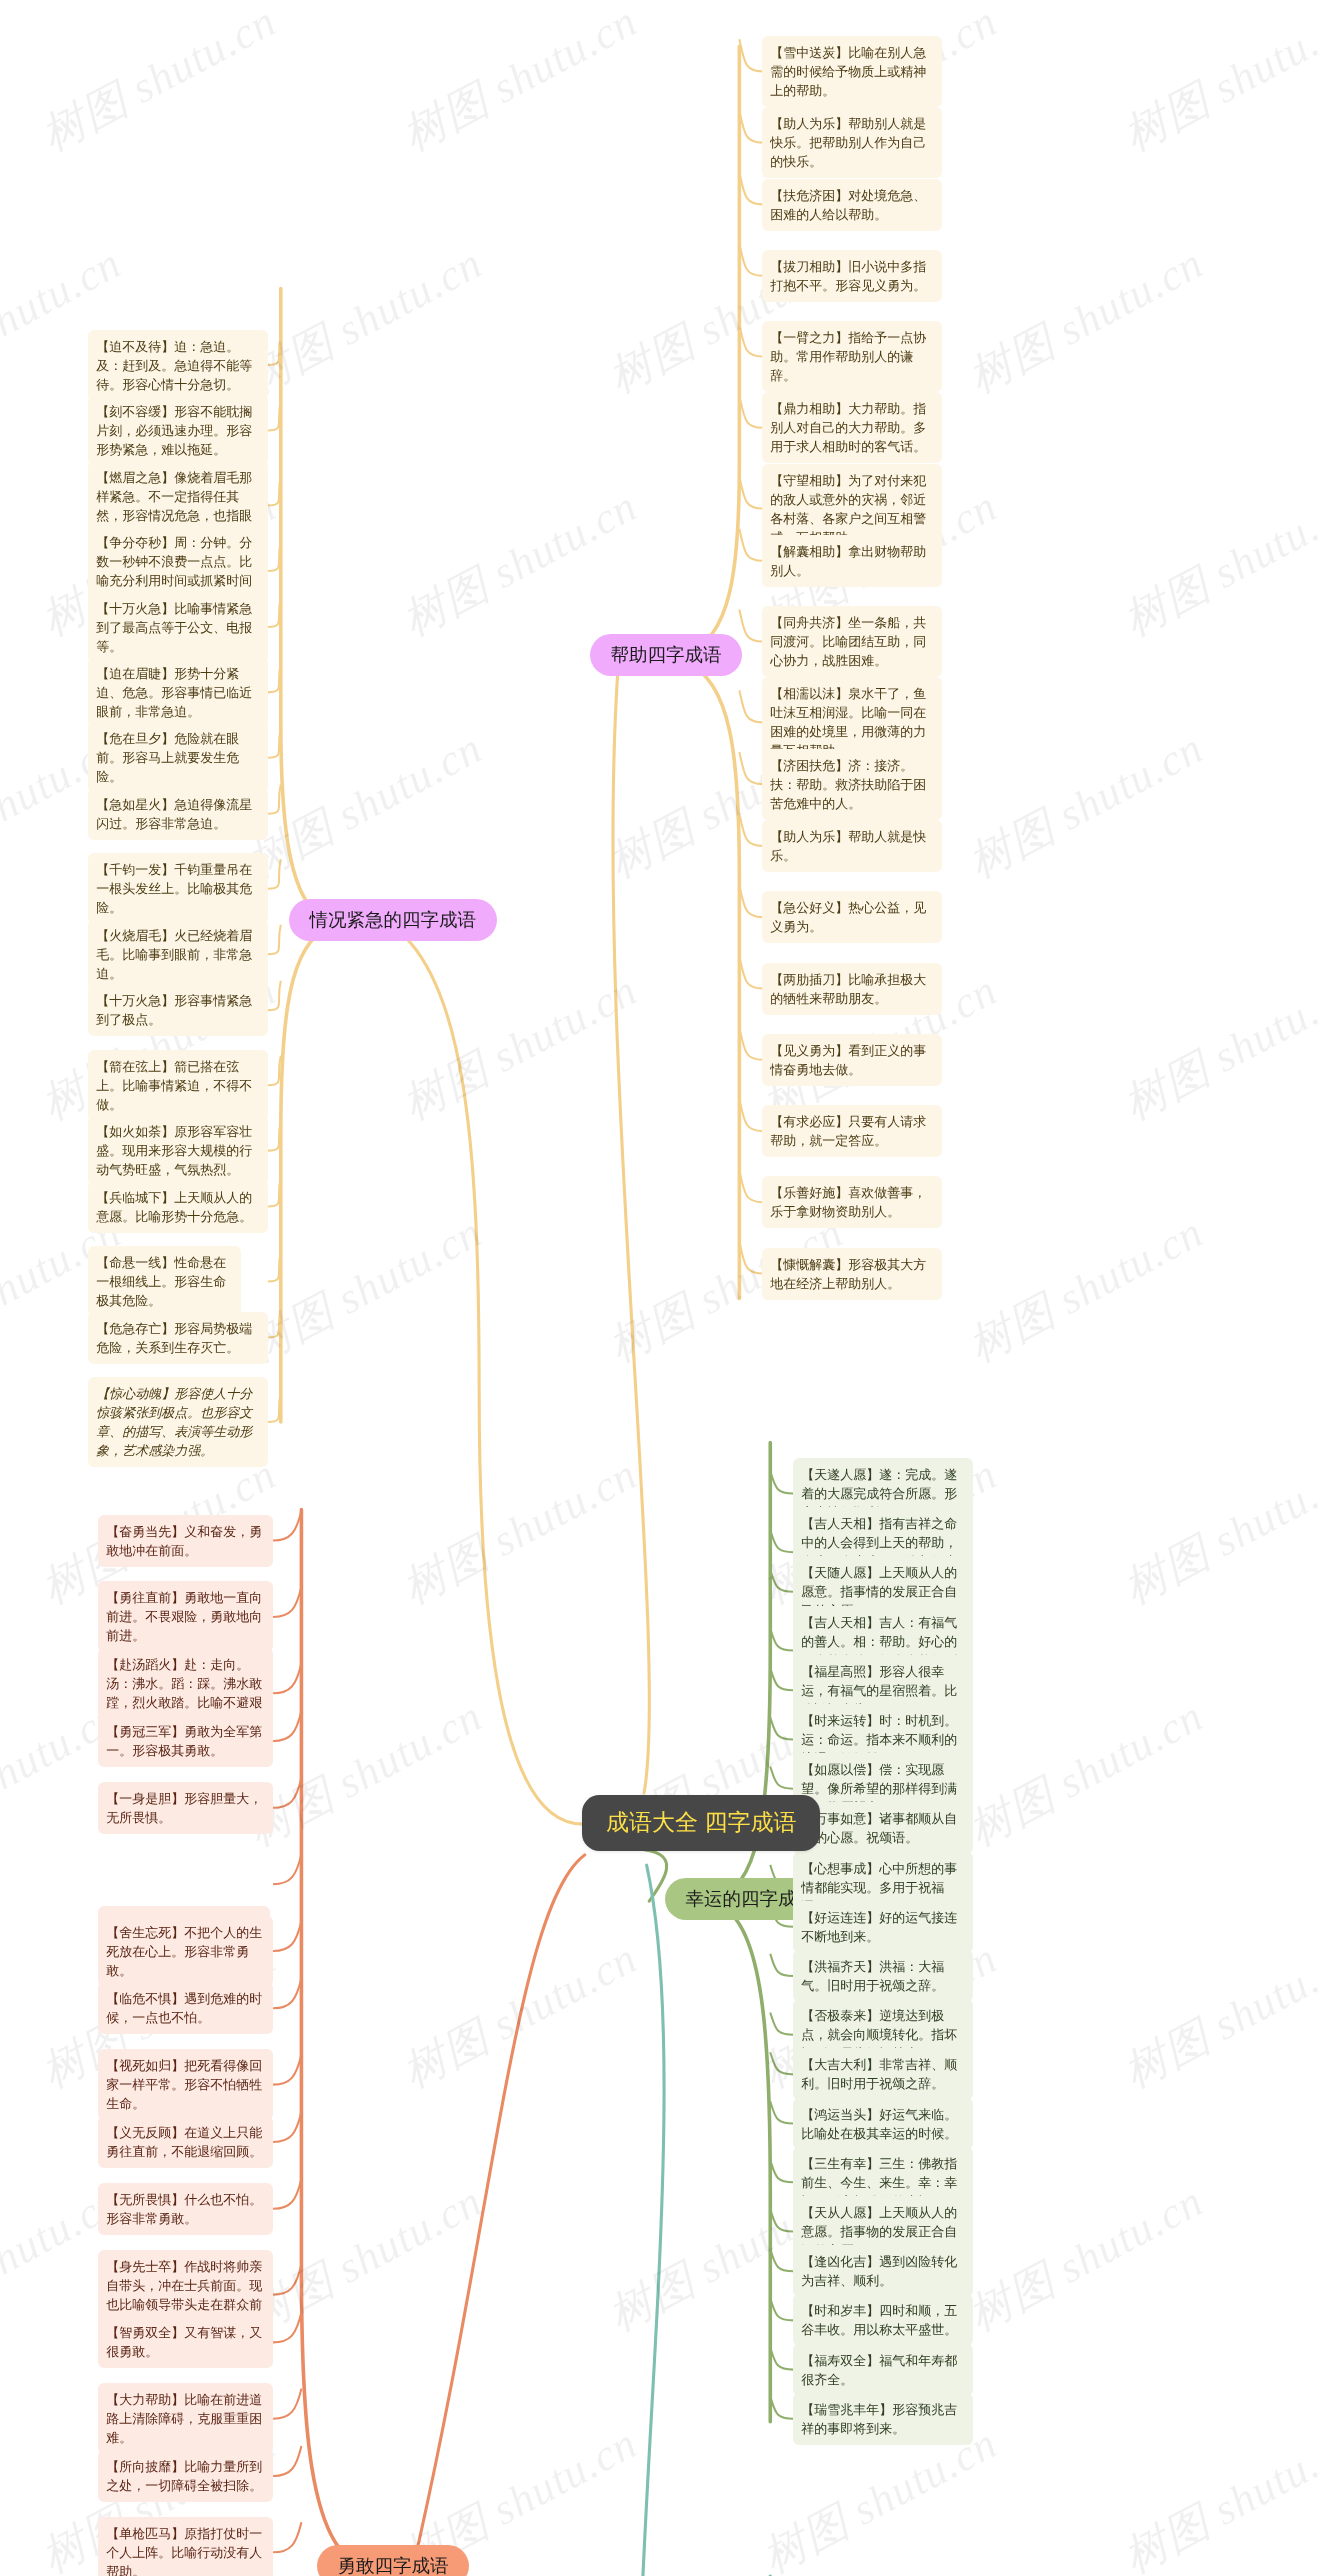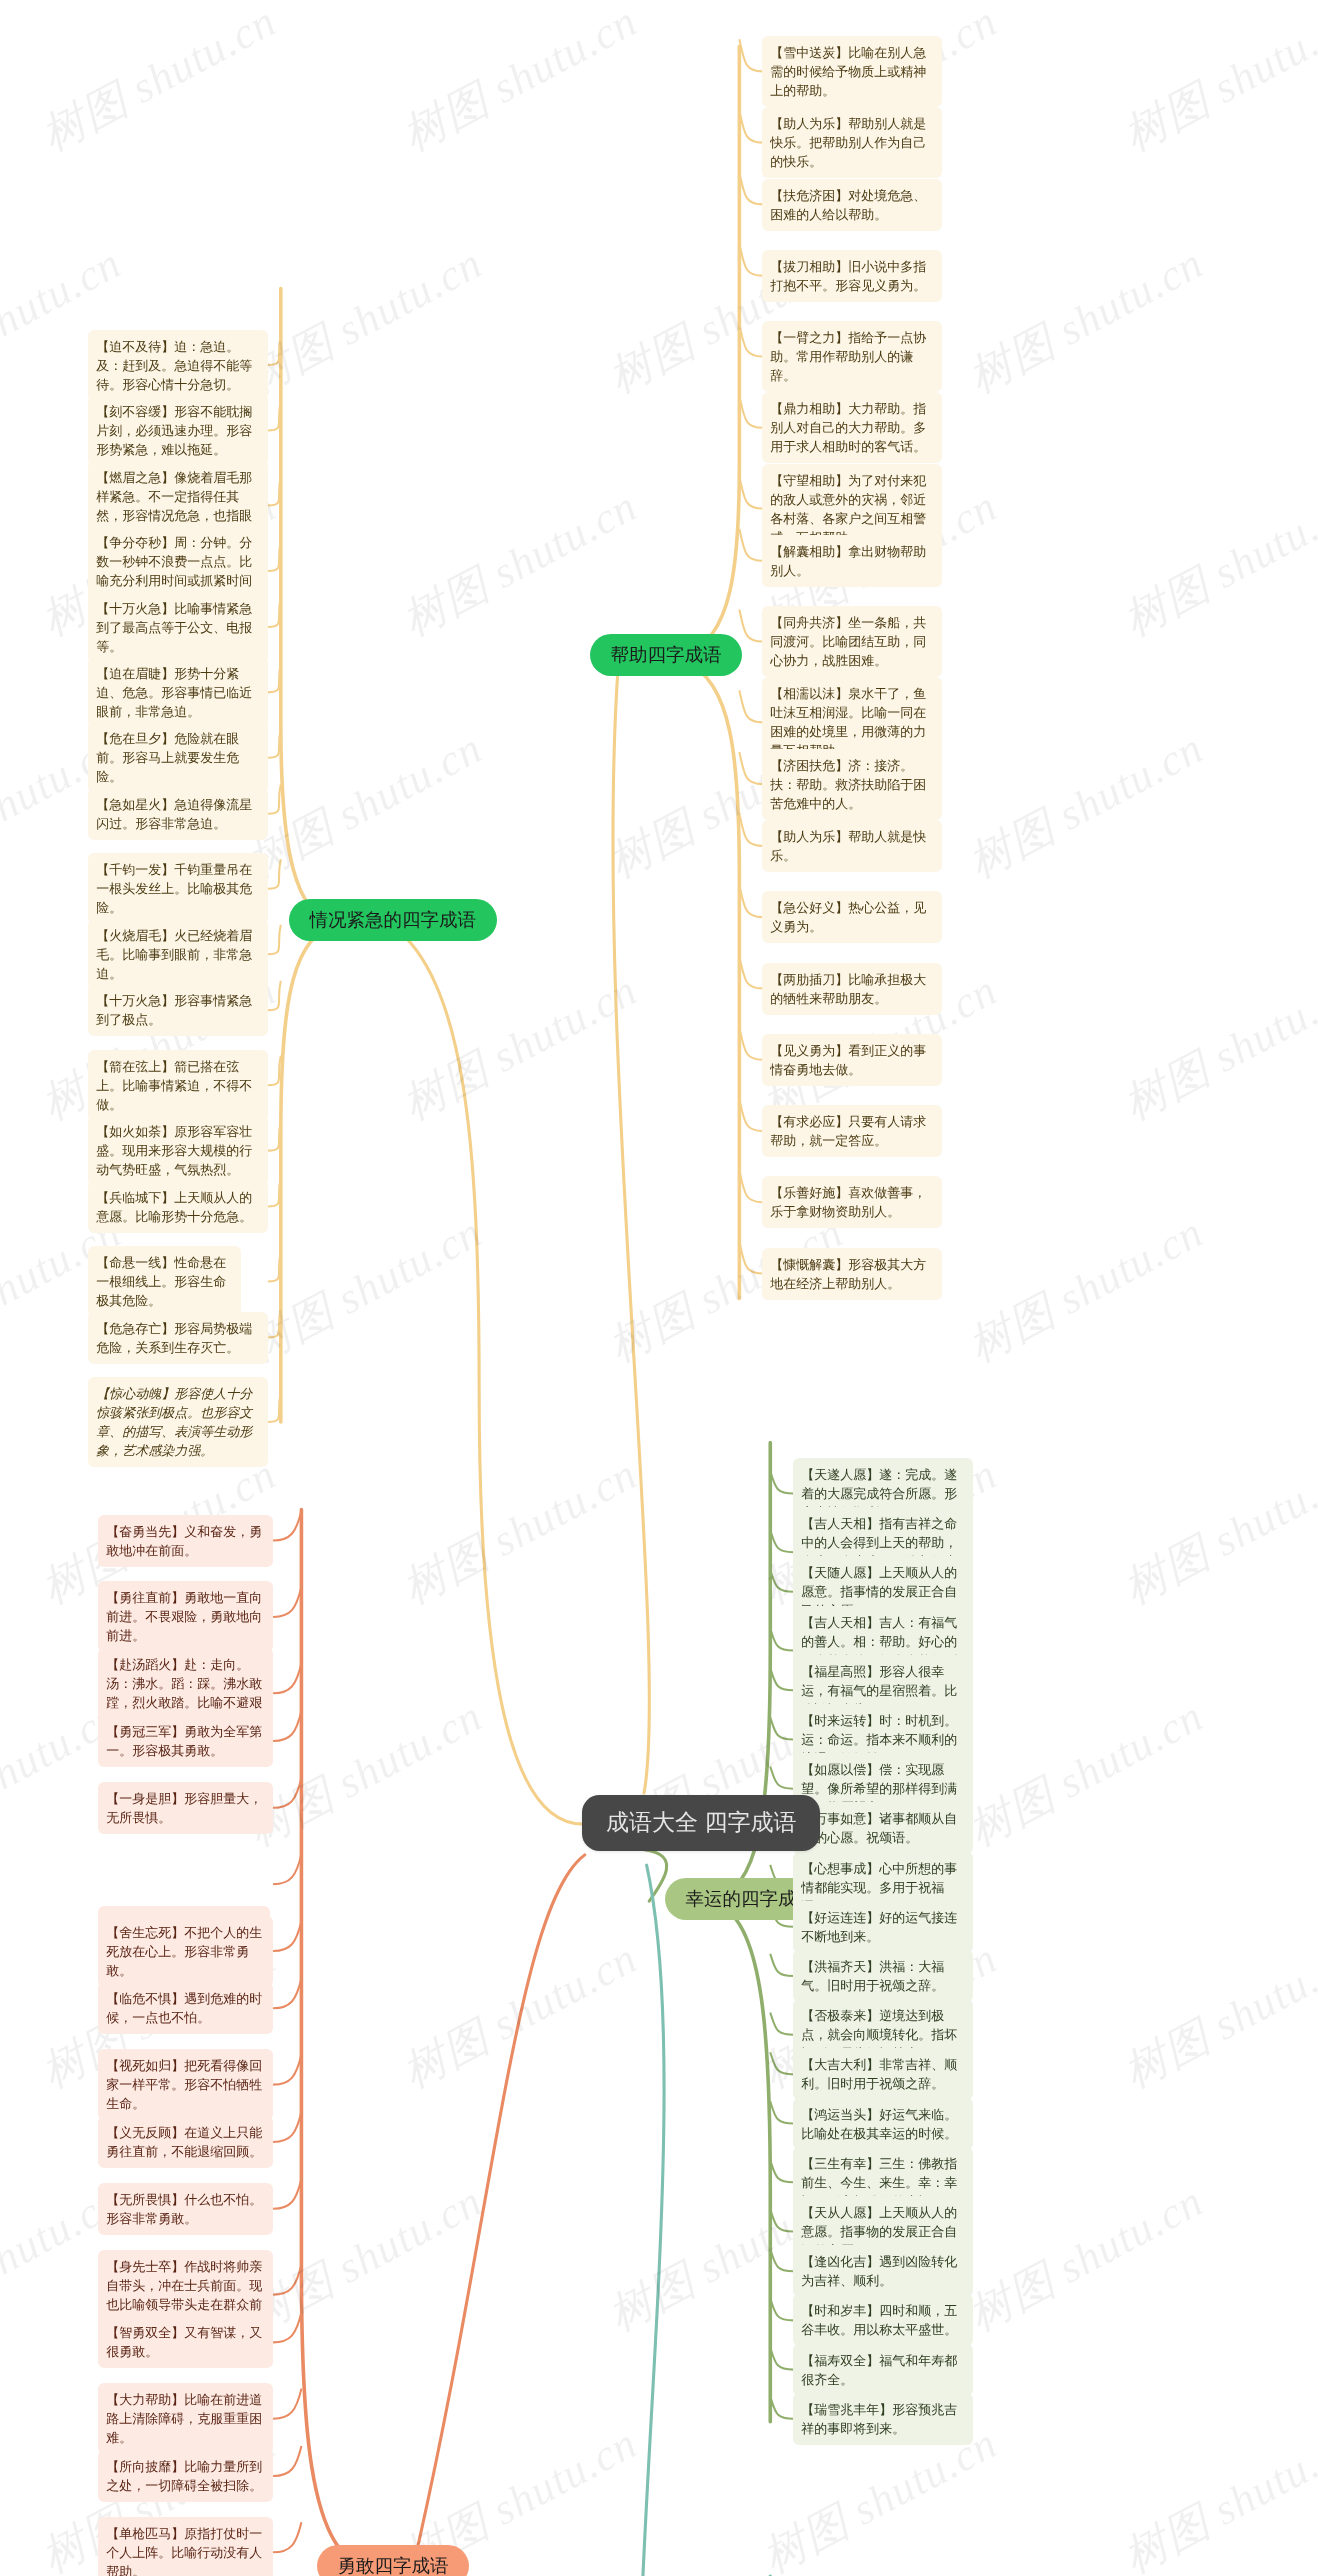--- a/index.html
+++ b/index.html
@@ -14,29 +14,29 @@
     position:absolute;color:#000;opacity:.055;
     font-family:"Liberation Serif","DejaVu Serif",serif;
     font-style:italic;font-size:44px;white-space:nowrap;
     transform:rotate(-28deg);transform-origin:0 0;letter-spacing:1px;
   }
   
   svg.links{position:absolute;left:0;top:0;width:1319px;height:3651px;z-index:1;overflow:visible;}
   
   .node{position:absolute;z-index:10;box-sizing:border-box;}
   .root{
-    background:#474747;color:#e5e5e5;border-radius:17.5px;
+    background:#474747;color:#fde047;border-radius:17.5px;
     padding:13.4px 24px;font-size:23px;line-height:1.25;white-space:nowrap;
     box-shadow:0 1px 3.1px rgba(0,0,0,.10);
   }
   .branch{
     border-radius:31px;padding:9.3px 20.6px;font-size:18.5px;line-height:1.25;
     white-space:nowrap;color:#1b1b1b;font-weight:400;
   }
-  .branch.yellow{background:#22c55e;}
+  .branch.yellow{background:#f0abfc;}
   .branch.green{background:#a9c682;}
   .branch.salmon{background:#f79b76;}
 
   .leaf{
     border-radius:6.2px;padding:6.7px 8.2px;font-size:13px;line-height:1.48;
     box-sizing:border-box;
   }
   .leaf.yellow{background:#fdf6e6;color:#4a3a12;}
   .leaf.green{background:#eff3e6;color:#2f3d20;}
   .leaf.salmon{background:#fdeae3;color:#5a2414;}

